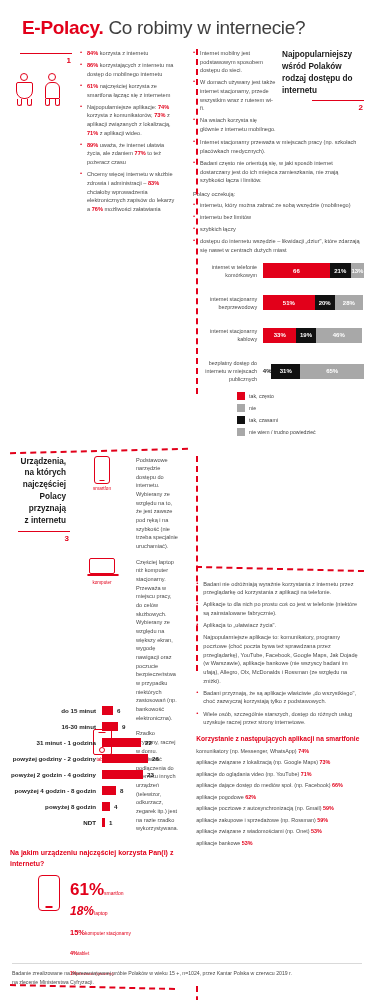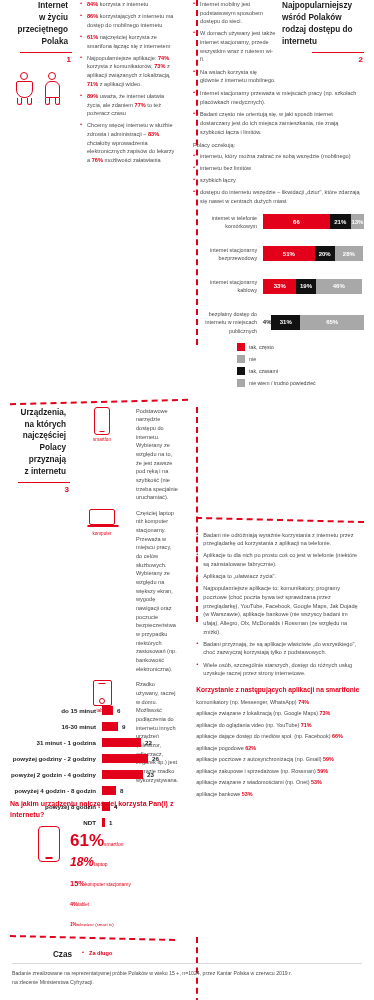--- a/index.html
+++ b/index.html
@@ -123,33 +123,32 @@
 
   
   .footer { position:absolute; left:12px; right:12px; bottom:14px; font-size:5.2px; line-height:1.6; color:#4a4a4a; }
   .footer-rule { border-top:1px solid #d9d9d9; margin-bottom:5px; }
 </style>
 </head>
 <body>
 
 <div class="page">
 
+  <div class="title-wrap">
+    <div class="title">
+      <span class="brand">E-Polacy.</span><span class="rest"> Co robimy w internecie?</span>
+    </div>
+  </div>
 
   <div class="cols" style="position:relative;">
     <div class="v-dash" style="height:345px;"></div>
 
     <div class="col-left">
       <div style="display:flex;">
         <div style="width:62px;flex:0 0 62px;">
-          <div class="sec-head">
-            <div>Internet</div>
-            <div>w życiu</div>
-            <div>przeciętnego</div>
-            <div>Polaka</div>
-          </div>
           <div class="sec-head-rule"></div>
           <div class="sec-num">1</div>
           <div class="people">
             <div class="person female">
               <div class="head"></div>
                 <div class="body"></div>
                 <div class="legs">
                   <span></span>
                   <span></span>
                 </div>

